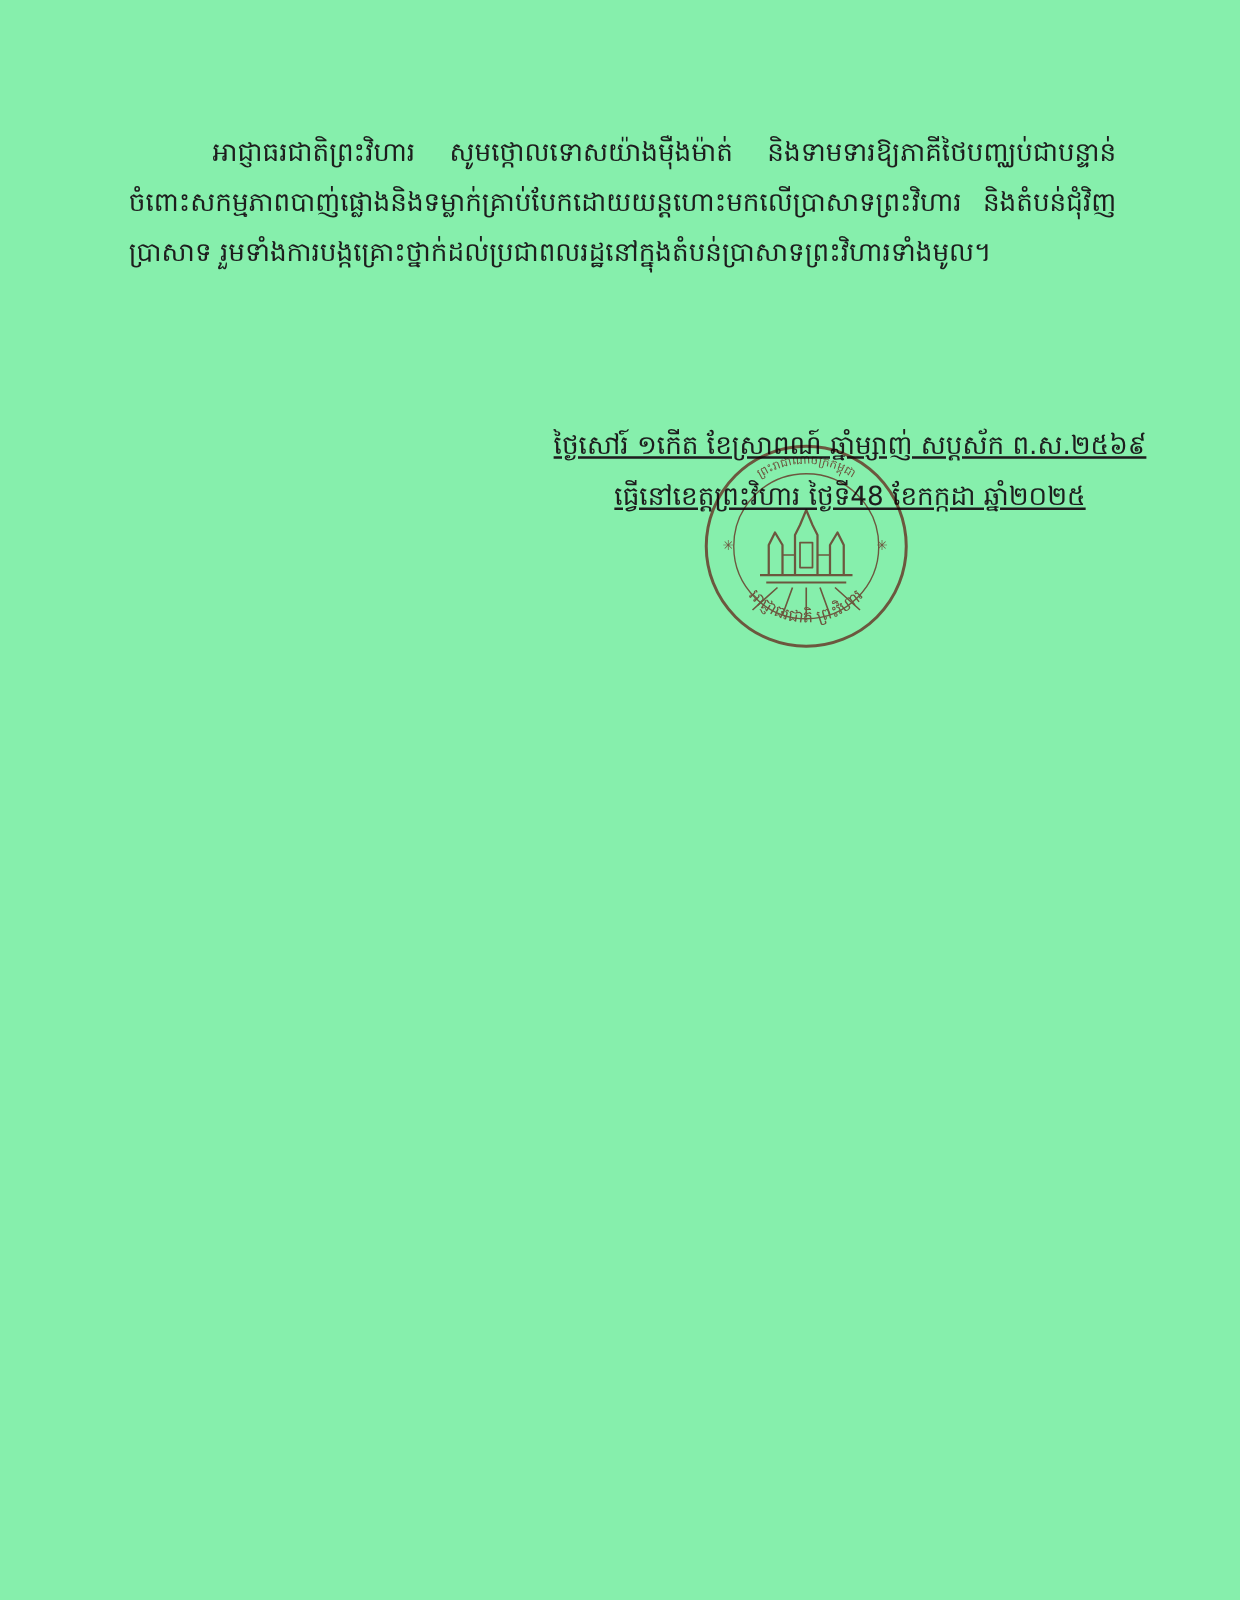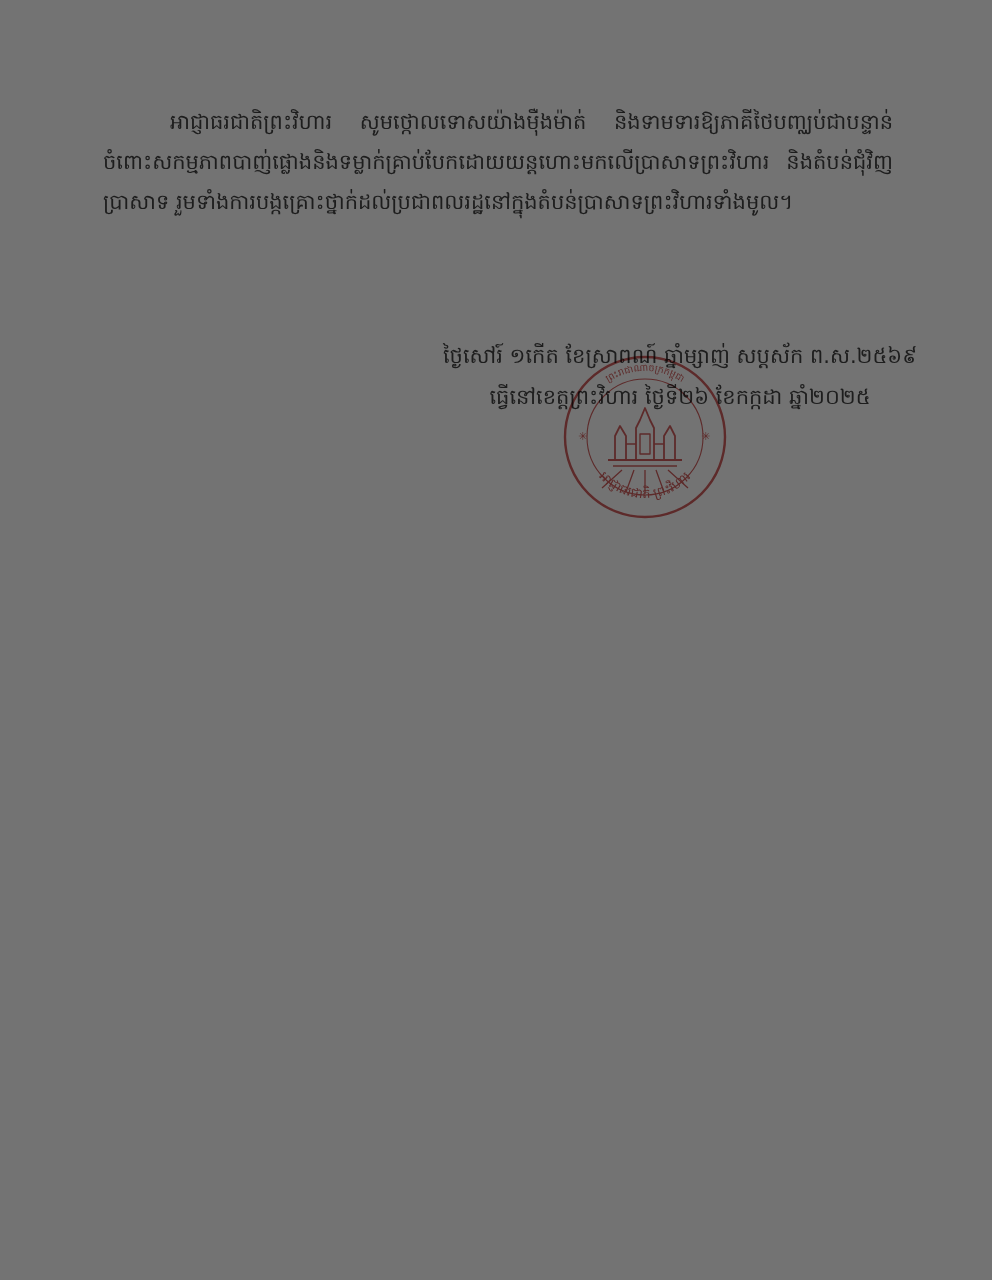--- a/index.html
+++ b/index.html
@@ -2,21 +2,21 @@
 <html><head>
 <meta charset="utf-8">
 <style>
   * { margin: 0; padding: 0; box-sizing: border-box; }
   html, body { background: #e8e8e8; }
   .page {
     position: relative;
     width: 992px;
     height: 1280px;
     margin: 0 auto;
-    background: #737373;
+    background: #86efac;
     overflow: hidden;
     font-family: "DejaVu Sans", sans-serif;
     color: #1d1d1d;
   }
   .para {
     position: absolute;
     left: 103px;
     width: 790px;
     font-size: 21px;
     line-height: 40px;
@@ -29,21 +29,21 @@
   .dateline {
     position: absolute;
     top: 336px;
     left: 400px;
     width: 560px;
     text-align: center;
     font-size: 21px;
     line-height: 41px;
     color: #1d1d1d;
   }
-  .dateline .dl { display: block; }
+  .dateline .dl { display: block; text-decoration: underline; }
   .seal {
     position: absolute;
     left: 560px;
     top: 352px;
     width: 170px;
     height: 170px;
     mix-blend-mode: multiply;
     opacity: 0.85;
     pointer-events: none;
   }
@@ -52,21 +52,21 @@
 </head>
 <body>
 
 <div class="page">
 
   <p class="para para1">អាជ្ញាធរជាតិព្រះវិហារ សូមថ្កោលទោសយ៉ាងម៉ឺងម៉ាត់ និងទាមទារឱ្យភាគីថៃបញ្ឈប់ជាបន្ទាន់ចំពោះសកម្មភាពបាញ់ផ្លោងនិងទម្លាក់គ្រាប់បែកដោយយន្តហោះមកលើប្រាសាទព្រះវិហារ និងតំបន់ជុំវិញប្រាសាទ រួមទាំងការបង្កគ្រោះថ្នាក់ដល់ប្រជាពលរដ្ឋនៅក្នុងតំបន់ប្រាសាទព្រះវិហារទាំងមូល។</p>
 
 
   <div class="dateline">
     <span class="dl">ថ្ងៃសៅរ៍ ១កើត ខែស្រាពណ៍ ឆ្នាំម្សាញ់ សប្តស័ក ព.ស.២៥៦៩</span>
-    <span class="dl">ធ្វើនៅខេត្តព្រះវិហារ ថ្ងៃទី២៦ ខែកក្កដា ឆ្នាំ២០២៥</span>
+    <span class="dl">ធ្វើនៅខេត្តព្រះវិហារ ថ្ងៃទី48 ខែកក្កដា ឆ្នាំ២០២៥</span>
   </div>
 
   <div class="seal">
     <svg viewBox="0 0 170 170" xmlns="http://www.w3.org/2000/svg">
       <g stroke="#c5403f" fill="none" stroke-width="2.4">
         <circle cx="85" cy="85" r="80"></circle>
         <circle cx="85" cy="85" r="58" stroke-width="1.1"></circle>
       </g>
 
       <g stroke="#c5403f" fill="none" stroke-width="1.8" stroke-linejoin="round">

